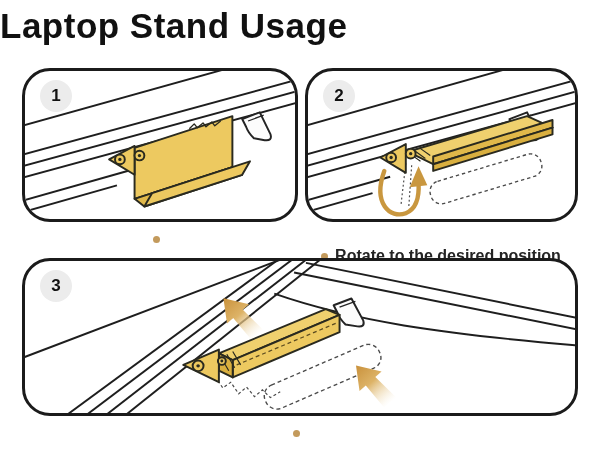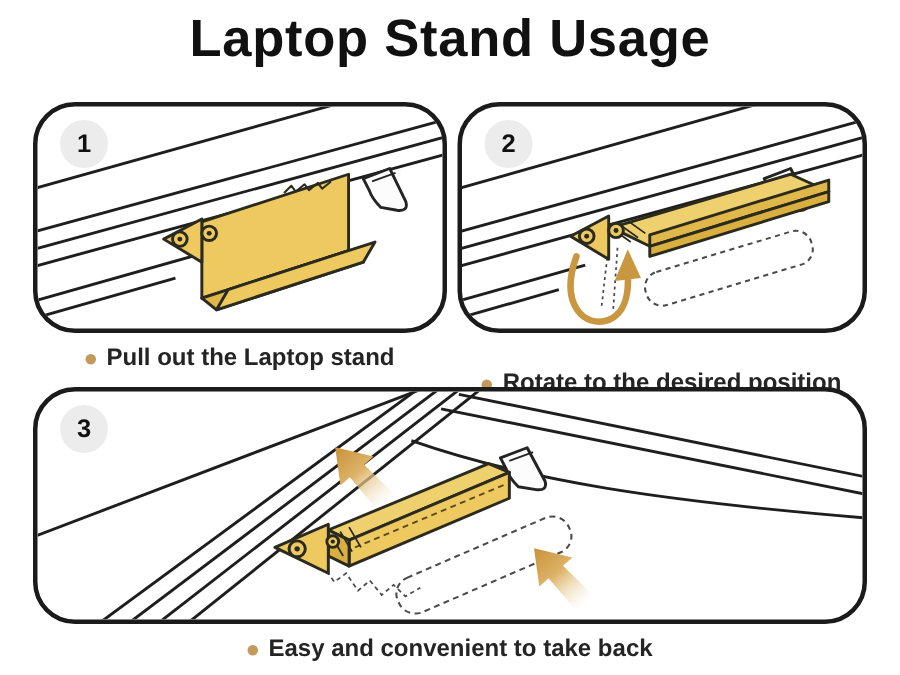--- a/index.html
+++ b/index.html
@@ -1,21 +1,21 @@
 <!DOCTYPE html>
 <html><head>
 <meta charset="utf-8">
 <style>
   html,body{margin:0;padding:0;}
   body{
     width:600px;height:450px;background:#ffffff;position:relative;overflow:hidden;
     font-family:"Liberation Sans", sans-serif;color:#1e1e1e;
   }
   .title{
-    position:absolute;top:6px;left:0;width:600px;text-align:center;
+    position:absolute;top:6px;left:0;width:600px;
     font-size:35px;font-weight:800;letter-spacing:.5px;color:#111;
   }
   .panel{
     position:absolute;background:#fff;border:3px solid #1b1b1b;border-radius:28px;
     overflow:hidden;box-sizing:border-box;
   }
   #panel-1{left:22px;top:68px;width:276px;height:154px;}
   #panel-2{left:305px;top:68px;width:273px;height:154px;}
   #panel-3{left:22px;top:258px;width:556px;height:158px;}
   .panel svg{position:absolute;left:0;top:0;width:100%;height:100%;}
@@ -103,21 +103,20 @@
       <circle cx="85" cy="90" r="5" fill="#EDC960"></circle>
       <circle cx="85" cy="90" r="1.7" fill="#2a2a1f" stroke="none"></circle>
       <circle cx="105" cy="86" r="5" fill="#EDC960"></circle>
       <circle cx="105" cy="86" r="1.7" fill="#2a2a1f" stroke="none"></circle>
     </g>
   </svg>
 </div>
 
 <div class="caption" id="caption-1">
   <span class="bullet"></span>
-  <span>Pull out the Laptop stand</span>
 </div>
 <div class="caption" id="caption-2">
   <span class="bullet"></span>
   <span>Rotate to the desired position</span>
 </div>
 
 <div class="panel" id="panel-3">
   <div class="badge">3</div>
   <svg viewBox="0 0 556 158" preserveAspectRatio="none">
     <defs>
@@ -159,14 +158,13 @@
       <circle cx="175" cy="109" r="5.5" fill="#EDC960"></circle>
       <circle cx="175" cy="109" r="1.8" fill="#2a2a1f" stroke="none"></circle>
       <circle cx="199" cy="104" r="4" fill="#EDC960"></circle>
       <circle cx="199" cy="104" r="1.5" fill="#2a2a1f" stroke="none"></circle>
     </g>
   </svg>
 </div>
 
 <div class="caption" id="caption-3">
   <span class="bullet"></span>
-  <span>Easy and convenient to take back</span>
 </div>
 
 </body></html>

